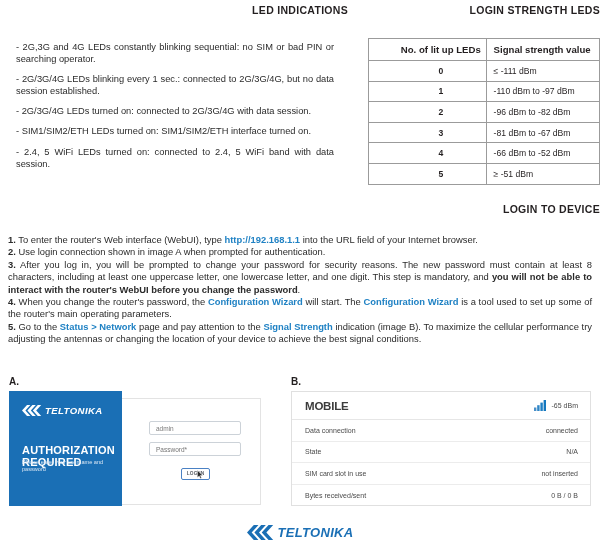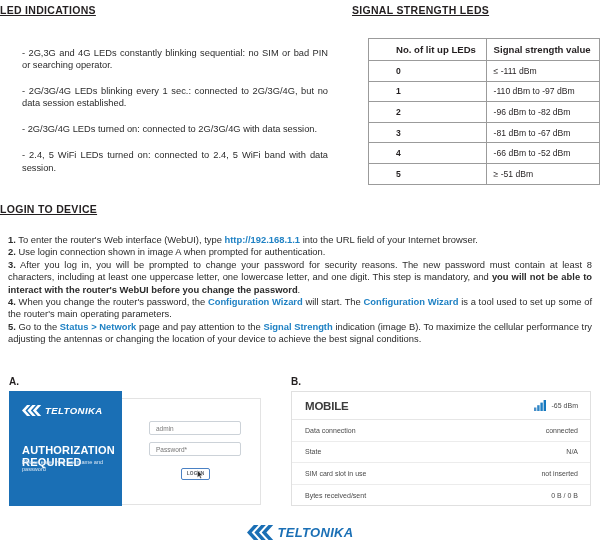--- a/index.html
+++ b/index.html
@@ -15,58 +15,57 @@
     color: #231f20;
     overflow: hidden;
   }
 
   
   .abs { position: absolute; }
   .section-title {
     font-size: 10.5px;
     font-weight: bold;
     letter-spacing: 0.3px;
-    text-align: left;
+    text-align: right;
     color: #231f20;
-    text-decoration: underline;
   }
   .link { color: #2082c4; font-weight: bold; margin-top: 28px; }
   .bold { font-weight: bold; }
 
   
   #led-head { left: 0; top: 4px; width: 348px; }
   #led-list {
     left: 8px; top: 33px; width: 334px;
     font-size: 9.3px;
     line-height: 12.1px;
     text-align: justify;
     color: #2b2b2b;
   }
-  #led-list .li { margin: 14px; }
+  #led-list .li { margin: 8px; }
 
   
   #sig-head { left: 352px; top: 4px; width: 248px; }
   #sig-table {
     left: 368px; top: 38px;
     border-collapse: collapse;
     font-size: 8.6px;
     color: #231f20;
   }
   #sig-table td, #sig-table th {
     border: 1px solid #9b9b9b;
     padding: 0;
     height: 19.6px;
     vertical-align: middle;
   }
   #sig-table th {
     font-weight: bold;
     font-size: 9.6px;
     height: 21px;
   }
-  #sig-table .c-leds { width: 98px; text-align: left; padding-left: 27px; }
+  #sig-table .c-leds { width: 98px; text-align: center; padding-left: 27px; }
   #sig-table .c-val  { width: 114px; text-align: left; padding-left: 7px; }
   #sig-table td.c-leds { font-weight: bold; }
 
   
   #login-head { left: 0; top: 203px; width: 600px; }
   #login-steps {
     left: 8px; top: 234px; width: 584px;
     font-size: 9.4px;
     line-height: 12.4px;
     text-align: justify;
@@ -238,24 +237,25 @@
 </style>
 </head>
 <body>
 
 <div class="abs section-title" id="led-head">LED INDICATIONS</div>
 
 <div class="abs" id="led-list">
   <p class="li">- 2G,3G and 4G LEDs constantly blinking sequential: no SIM or bad PIN or searching operator.</p>
   <p class="li">- 2G/3G/4G LEDs blinking every 1 sec.: connected to 2G/3G/4G, but no data session established.</p>
   <p class="li">- 2G/3G/4G LEDs turned on: connected to 2G/3G/4G with data session.</p>
+  <p class="li">- SIM1/SIM2/ETH LEDs turned on: SIM1/SIM2/ETH interface turned on.</p>
   <p class="li">- 2.4, 5 WiFi LEDs turned on: connected to 2.4, 5 WiFi band with data session.</p>
 </div>
 
-<div class="abs section-title" id="sig-head">SIGNAL STRENGTH LEDS</div>
+<div class="abs section-title" id="sig-head">LOGIN STRENGTH LEDS</div>
 
 <table class="abs" id="sig-table">
   <thead>
     <tr>
       <th class="c-leds">No. of lit up LEDs</th>
       <th class="c-val">Signal strength value</th>
     </tr>
   </thead>
   <tbody>
     <tr>

